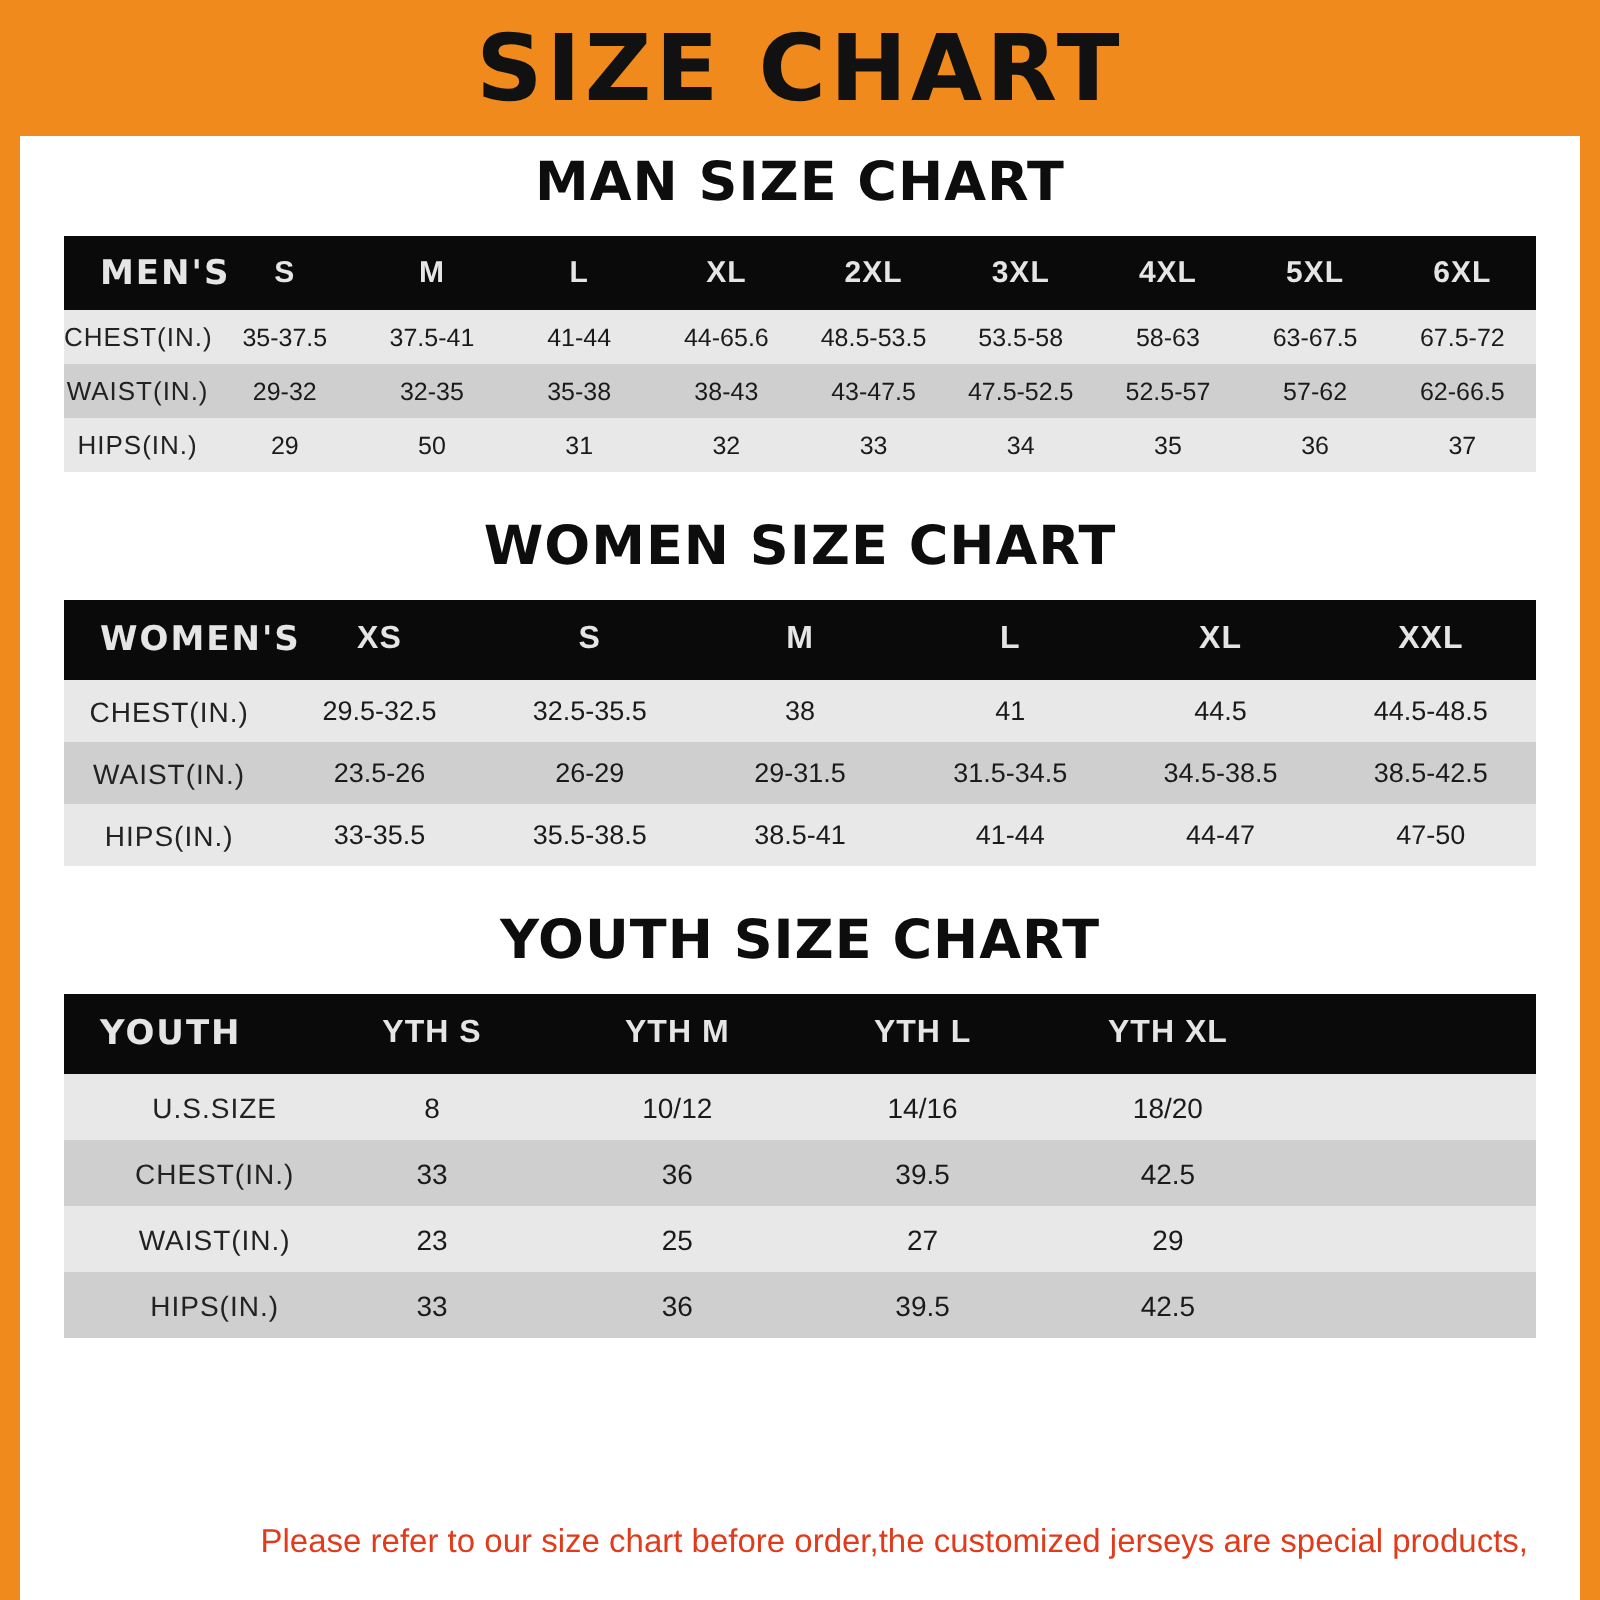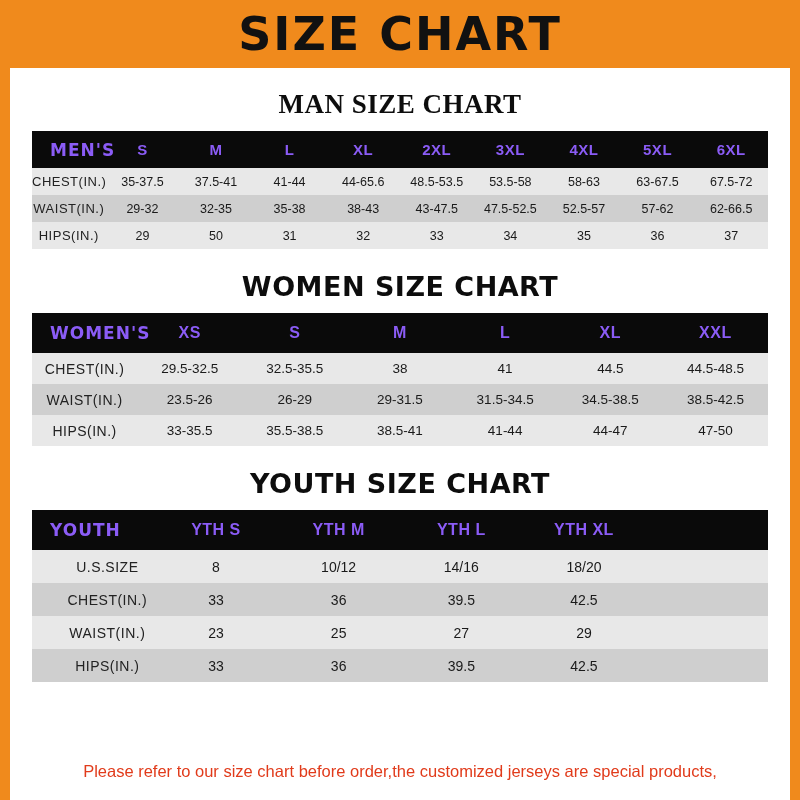--- a/index.html
+++ b/index.html
@@ -48,21 +48,21 @@
     flex-direction: column;
   }
   .section-title {
     text-align: center;
     font-family: "DejaVu Sans", sans-serif;
     font-weight: bold;
     font-size: 27px;
     color: #0d0d0d;
     letter-spacing: 0.5px;
   }
-  .t1 { margin-top: 21px; margin-bottom: 11px; font-family: Liberation Serif, serif; }
+  .t1 { margin-top: 8px; margin-bottom: 11px; }
   .t2 { margin-top: 22px; margin-bottom: 11px; }
   .t3 { margin-top: 22px; margin-bottom: 11px; }
 
   table.size-table {
     width: 100%;
     border-collapse: collapse;
     table-layout: fixed;
   }
   table.size-table th,
   table.size-table td {
@@ -70,21 +70,21 @@
     font-family: "Liberation Sans", sans-serif;
     font-size: 12.5px;
     color: #1a1a1a;
     padding: 0;
     height: 27px;
     vertical-align: middle;
     white-space: nowrap;
   }
   table.size-table thead th {
     background: #0a0a0a;
-    color: #8b5cf6;
+    color: #e5e5e5;
     font-weight: bold;
     font-size: 15px;
     height: 37px;
     letter-spacing: 0.5px;
   }
   table.size-table thead th.row-head {
     text-align: left;
     padding-left: 18px;
     font-family: "DejaVu Sans", sans-serif;
     font-size: 17px;
@@ -104,21 +104,21 @@
   table.women thead th { font-size: 16px; height: 40px; }
   table.women tbody td.row-head { font-size: 14px; }
 
   table.youth th, table.youth td { font-size: 14px; height: 33px; }
   table.youth thead th { font-size: 16px; height: 40px; }
   table.youth tbody td.row-head { font-size: 14px; padding-left: 28px; }
 
   .footer-note {
     margin-top: auto;
     padding: 12px 4px 16px 4px;
-    text-align: center;
+    text-align: right;
     color: #E13B1B;
     font-family: "Liberation Sans", sans-serif;
     font-size: 16.5px;
     line-height: 1.45;
   }
   .footer-note div { white-space: nowrap; }
 </style>
 </head>
 <body>
 

